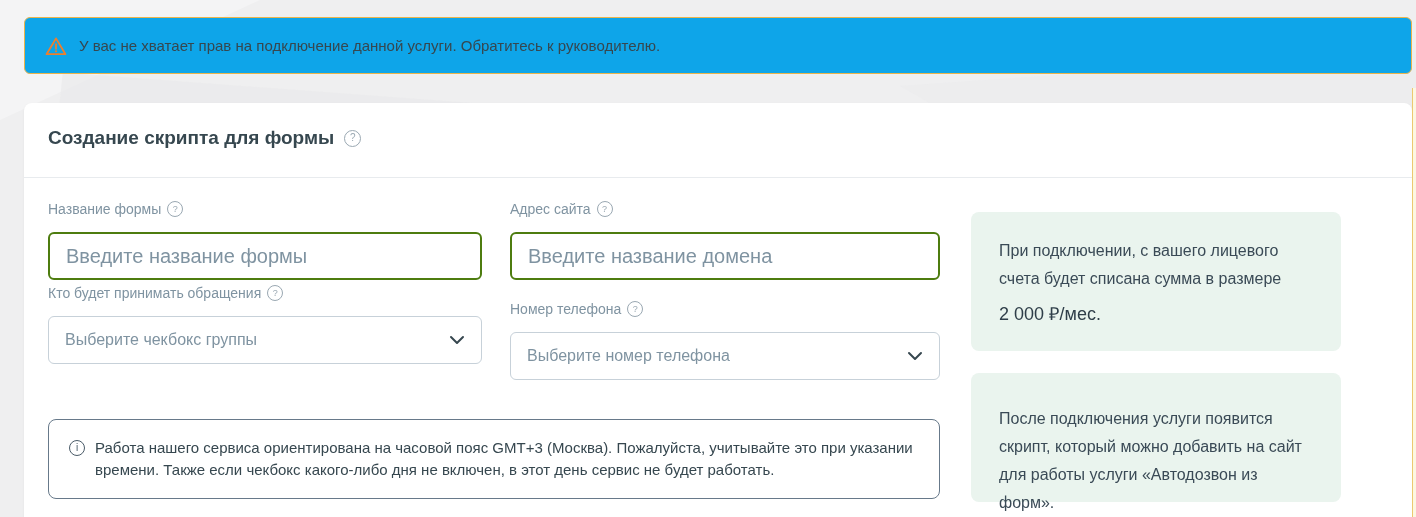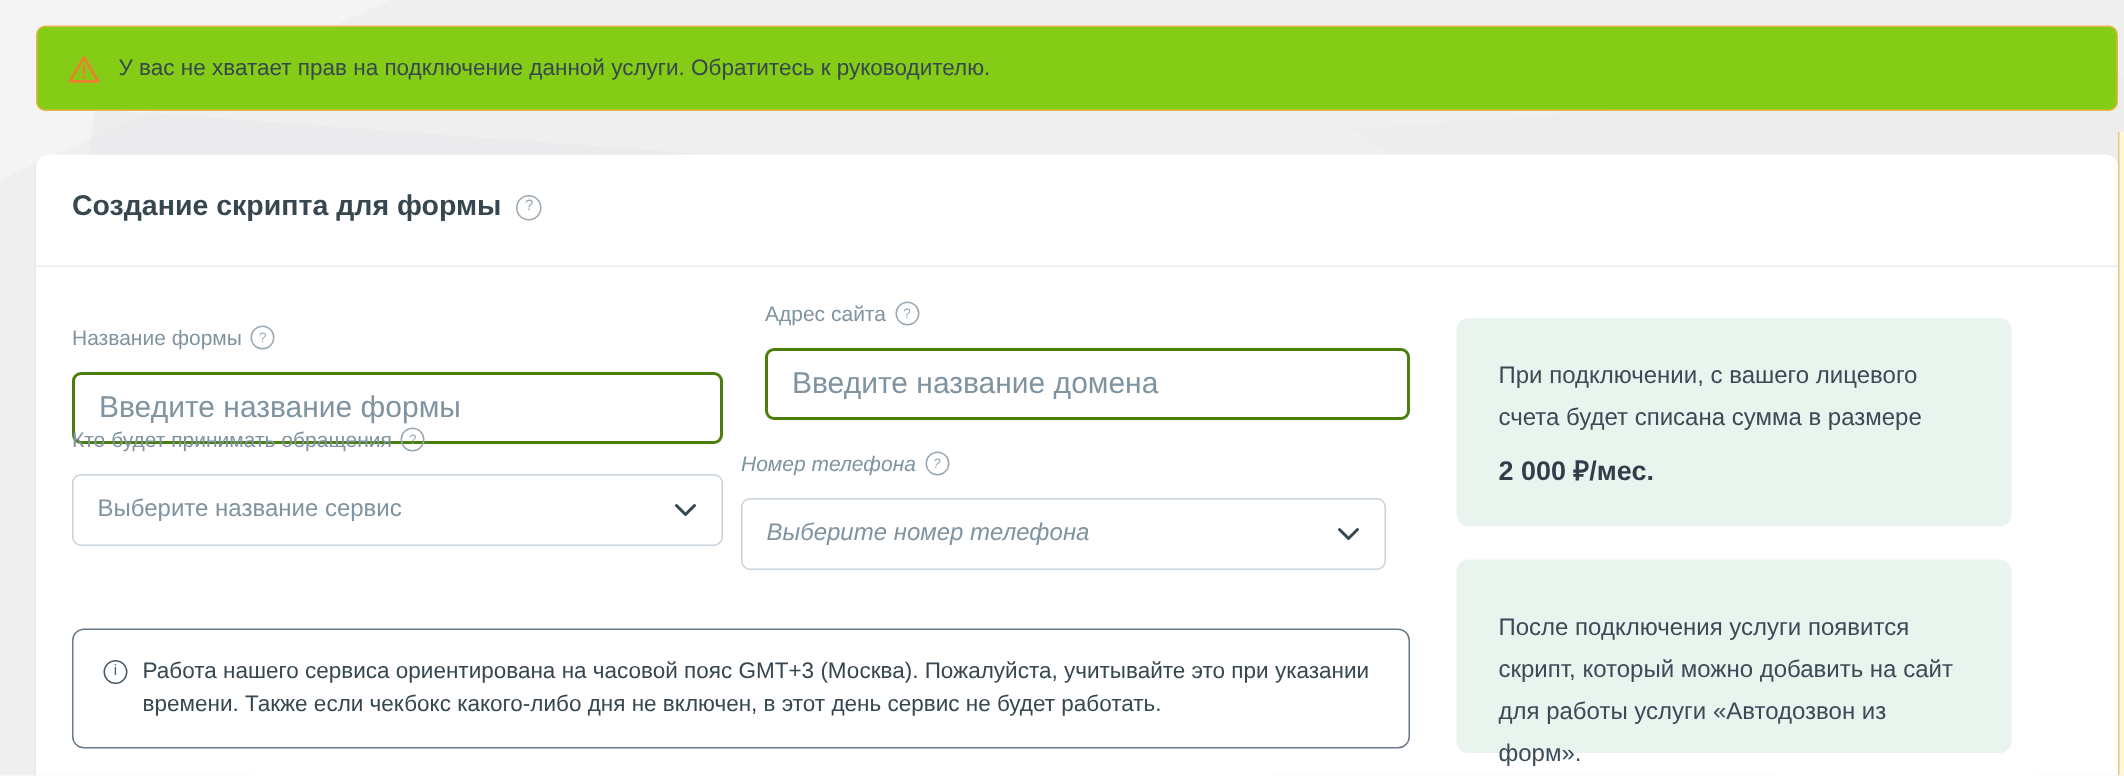--- a/index.html
+++ b/index.html
@@ -11,21 +11,21 @@
   }
   
   .bg-poly{position:absolute;pointer-events:none;}
   .bg-poly.a{left:0;top:0;width:260px;height:120px;background:#f4f4f5;clip-path:polygon(0 0,100% 0,0 100%);}
   .bg-poly.b{left:40px;top:60px;width:760px;height:420px;background:#e9e9eb;clip-path:polygon(3% 3%,100% 16%,55% 100%,0 55%);opacity:.7;}
   .bg-poly.c{left:900px;top:50px;width:520px;height:120px;background:#ebebed;clip-path:polygon(0 30%,100% 0,100% 100%,20% 80%);opacity:.6;}
 
   
   .banner{
     position:absolute;left:24px;top:17px;width:1388px;height:57px;
-    box-sizing:border-box;background:#84cc16;border:1px solid #e9b44c;border-radius:6px;
+    box-sizing:border-box;background:#0ea5e9;border:1px solid #e9b44c;border-radius:6px;
     display:flex;align-items:center;padding:0 20px;gap:12px;
   }
   .banner .warn-ic{width:22px;height:20px;flex:0 0 auto;display:block;}
   .banner .txt{font-size:15px;color:#36474f;}
 
   
   .card{
     position:absolute;left:24px;top:103px;width:1388px;height:560px;
     background:#ffffff;border-radius:8px;box-shadow:0 1px 3px rgba(0,0,0,.05);
   }
@@ -56,24 +56,24 @@
   }
   .tinput::placeholder{color:#7f93a1;opacity:1;}
   .selectbox{
     box-sizing:border-box;width:100%;height:48px;
     border:1px solid #c7d1d9;border-radius:6px;background:#fff;
     display:flex;align-items:center;justify-content:space-between;
     padding:0 16px;font-size:16px;color:#7f93a1;cursor:pointer;
   }
   .chev{width:16px;height:10px;flex:0 0 auto;}
 
-  .f1{left:24px;top:114px;width:434px;}
+  .f1{left:24px;top:98px;width:434px;}
   .f2{left:486px;top:98px;width:430px;}
   .f3{left:24px;top:182px;width:434px;}
-  .f4{left:470px;top:198px;width:430px;font-style:italic;}
+  .f4{left:486px;top:198px;width:430px;}
 
   
   .notice{
     position:absolute;left:24px;top:316px;width:892px;box-sizing:border-box;
     border:1px solid #67798a;border-radius:8px;
     padding:17px 24px 17px 20px;display:flex;gap:10px;align-items:flex-start;
     font-size:15px;line-height:22px;color:#36474f;
   }
   .i-circle{
     display:inline-flex;align-items:center;justify-content:center;flex:0 0 auto;
@@ -83,21 +83,21 @@
 
   
   .panel{
     position:absolute;left:947px;width:370px;box-sizing:border-box;
     background:#eaf4ee;border-radius:8px;
     font-size:16px;line-height:28px;color:#3a4a56;
     padding:25px 28px;
   }
   .panel.p1{top:109px;height:139px;}
   .panel.p2{top:270px;height:129px;padding-top:32px;}
-  .panel .price{margin-top:9px;font-size:18px;font-weight:bold;color:#2f3e49;line-height:24px;}
+  .panel .price{margin-top:9px;font-size:18px;font-weight:normal;color:#2f3e49;line-height:24px;}
 
   
   .edge-strip{
     position:absolute;right:0;top:88px;bottom:0;width:3px;
     background:#fdf7e1;border-left:1px solid #ecc96f;
   }
 </style>
 </head>
 <body>
 
@@ -137,21 +137,21 @@
     </div>
     <input class="tinput" type="text" placeholder="Введите название домена" style="">
   </div>
 
   <div class="field f3">
     <div class="lbl">
       <span>Кто будет принимать обращения</span>
       <span class="q-circle">?</span>
     </div>
     <div class="selectbox">
-      <span>Выберите название сервис</span>
+      <span>Выберите чекбокс группы</span>
       <svg class="chev" viewBox="0 0 16 10">
         <polyline points="2,2 8,8 14,2" fill="none" stroke="#36474f" stroke-width="2" stroke-linecap="round" stroke-linejoin="round"></polyline>
       </svg>
     </div>
   </div>
 
   <div class="field f4">
     <div class="lbl">
       <span>Номер телефона</span>
       <span class="q-circle">?</span>

